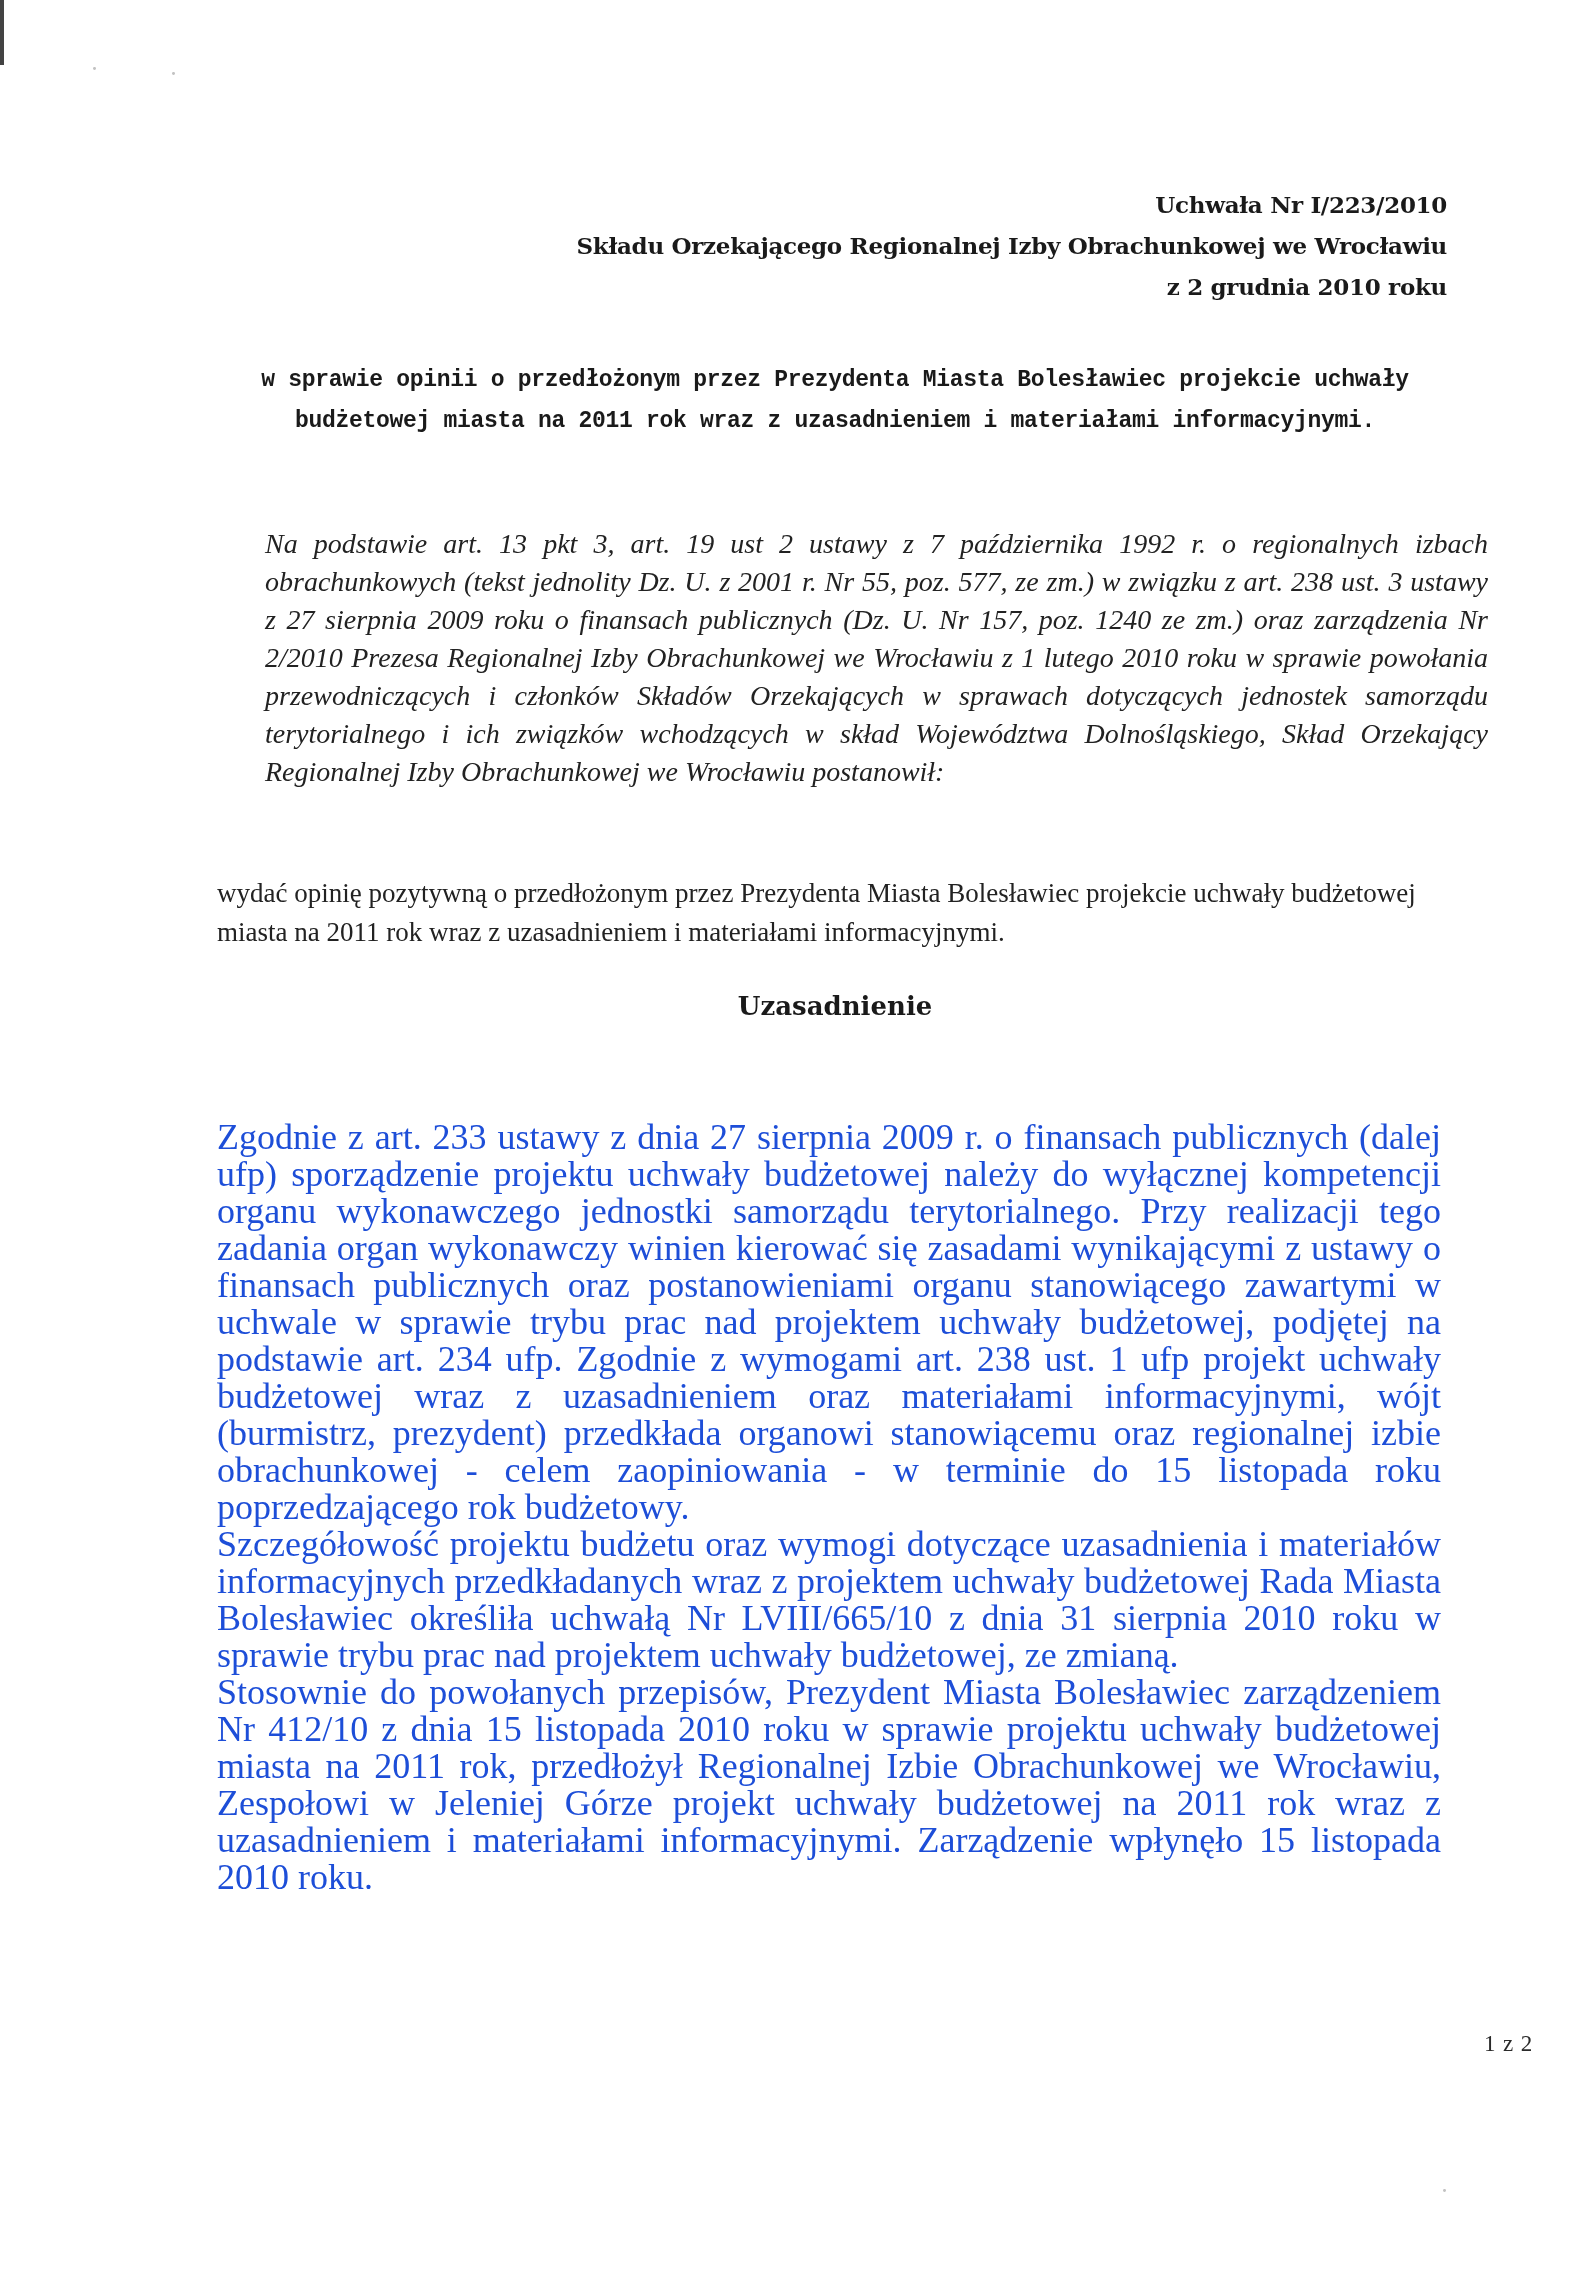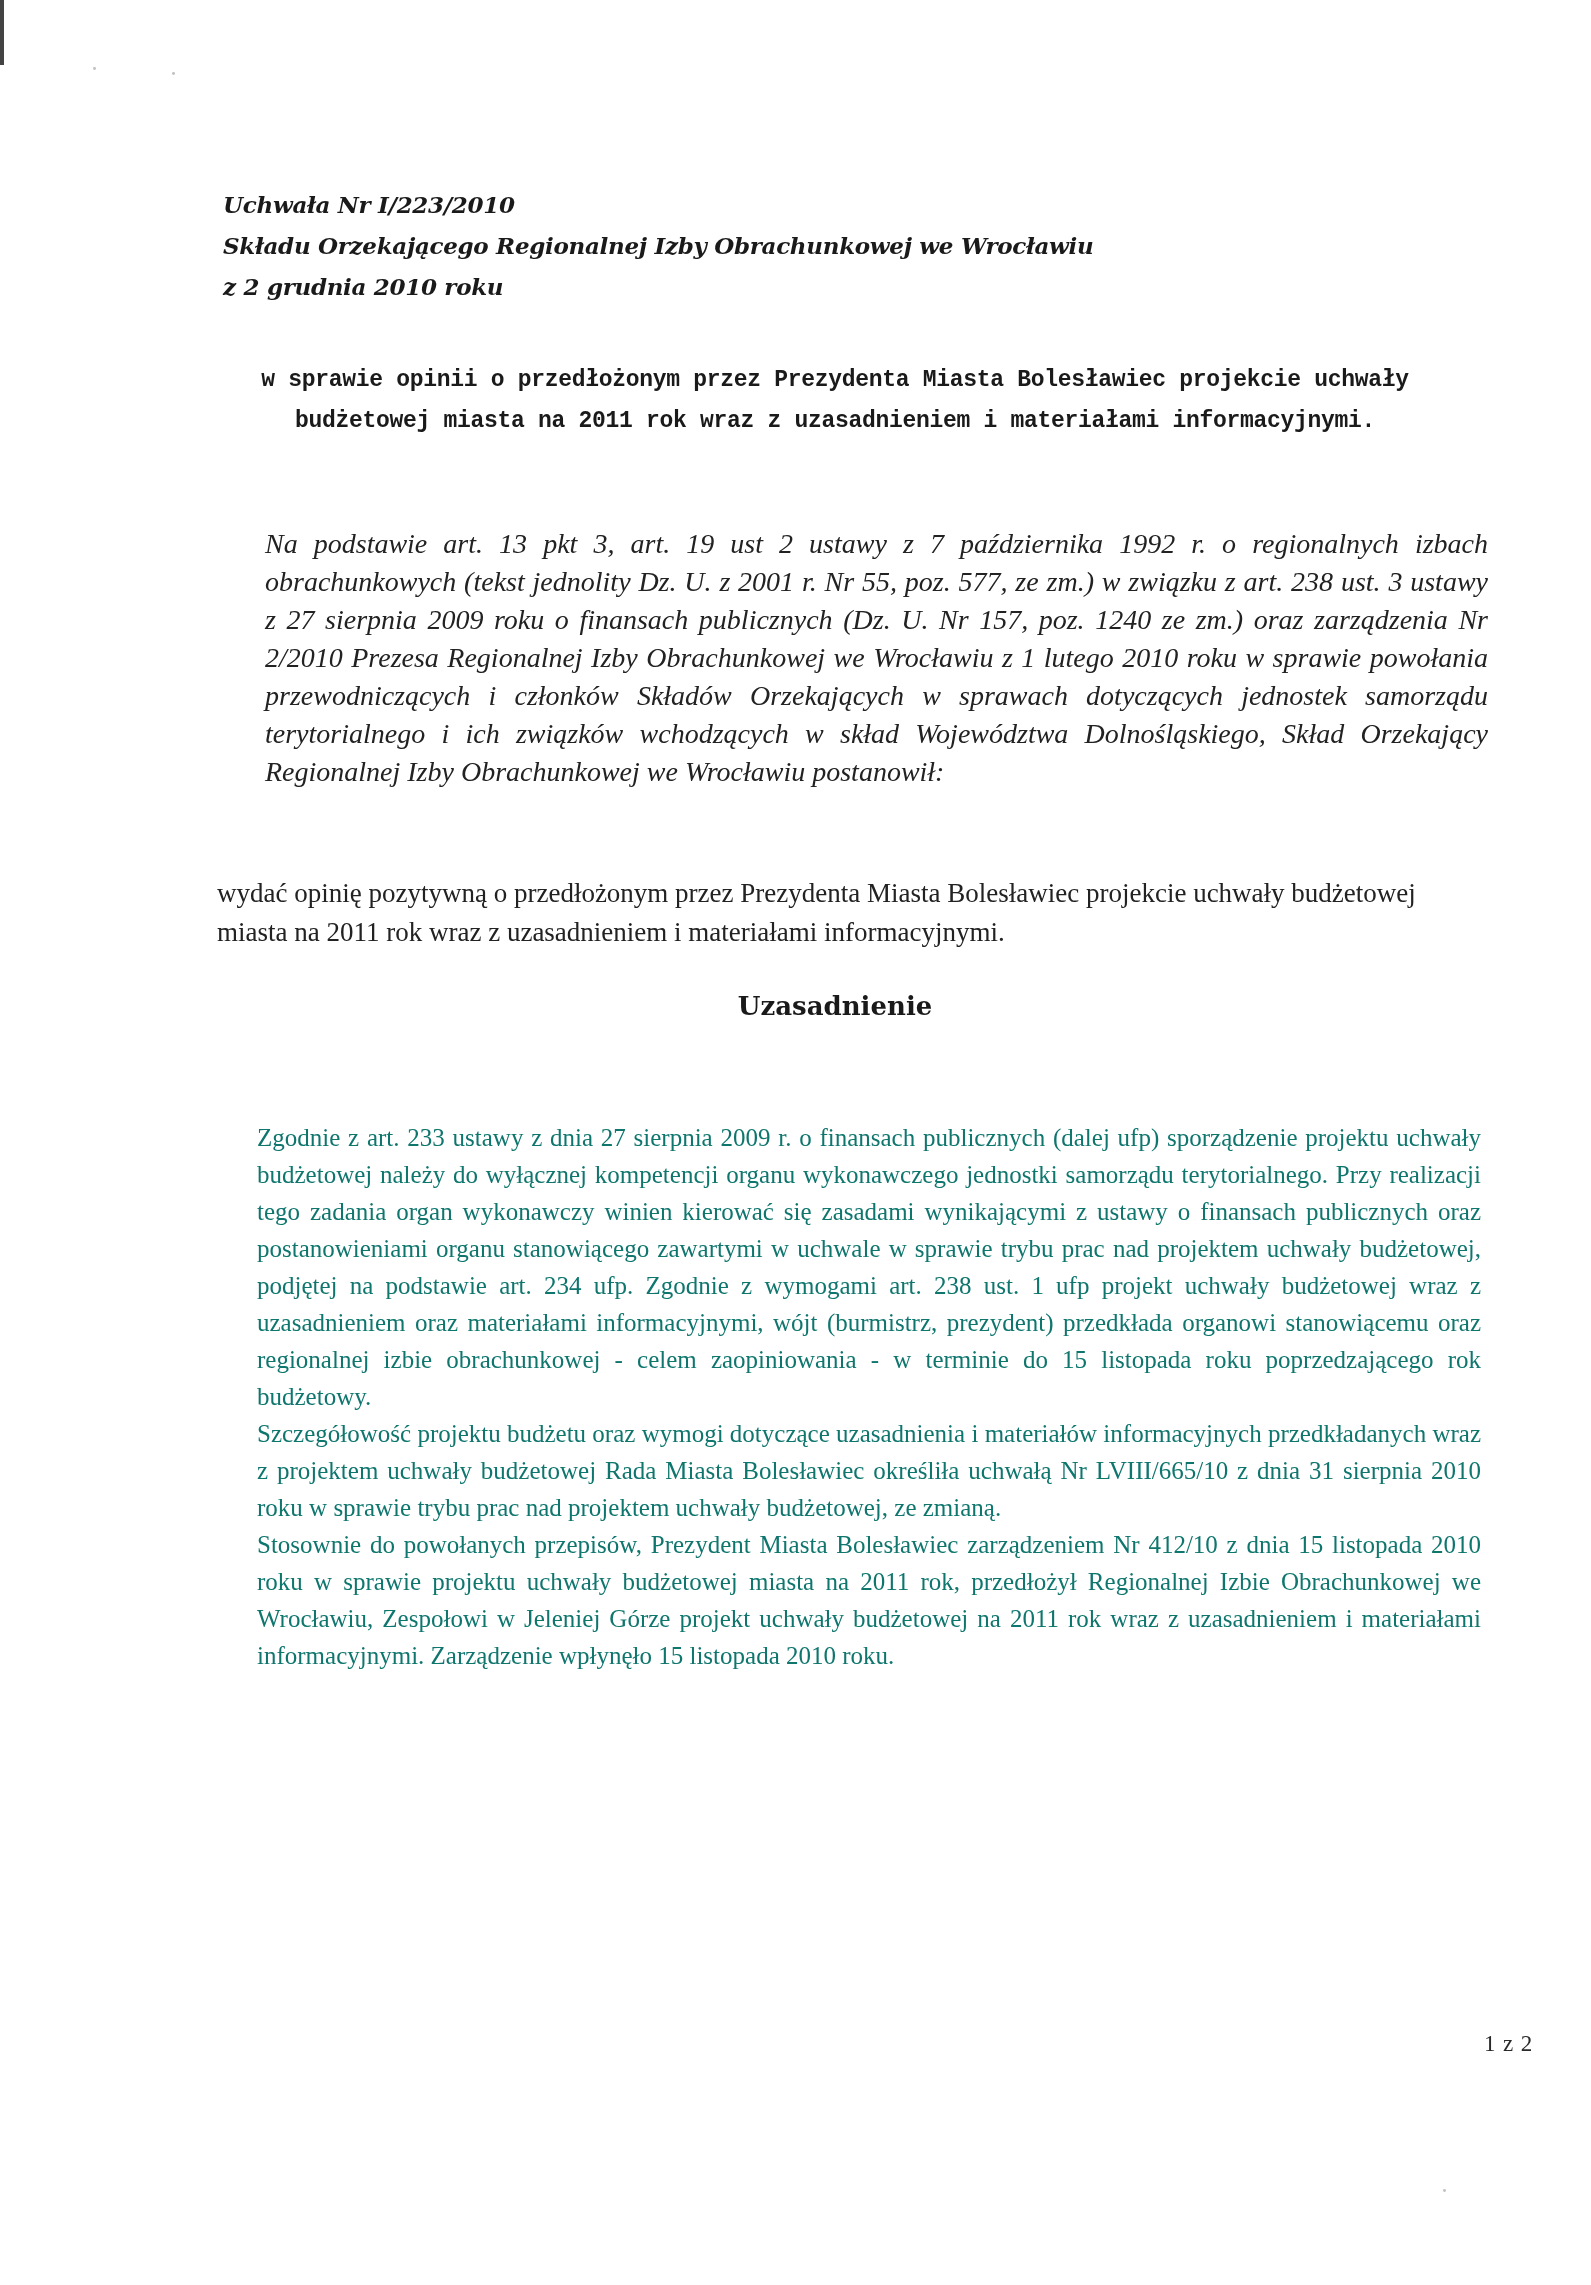--- a/index.html
+++ b/index.html
@@ -26,28 +26,27 @@
       left: 0; top: 0;
       width: 3.7px; height: 65px;
       background: #222;
       opacity: 0.85;
     }
     .header-block {
       position: absolute;
       left: 223px;
       top: 184px;
       width: 1224px;
-      text-align: left;
+      text-align: right;
       font-family: "DejaVu Serif", serif;
       font-weight: bold;
       font-size: 23px;
       line-height: 41px;
       letter-spacing: -0.3px;
       color: #1a1a1a;
-      font-style: italic;
     }
     .subject-block {
       position: absolute;
       left: 223px;
       top: 360px;
       width: 1224px;
       text-align: center;
       font-family: Liberation Mono, monospace;
       font-weight: bold;
       font-size: 23px;
@@ -89,25 +88,24 @@
       font-size: 26px;
       line-height: 37px;
       color: #1a1a1a;
     }
     .justification {
       position: absolute;
       left: 217px;
       top: 1119px;
       width: 1224px;
       font-family: "Liberation Serif", serif;
-      font-size: 25px;
+      font-size: 36px;
       line-height: 37px;
       text-align: justify;
-      color: #0f766e;
-      margin-left: 40px;
+      color: #1d4ed8;
     }
     .justification p {
       margin: 0;
     }
     .page-number {
       position: absolute;
       left: 1484px;
       top: 2031px;
       font-family: "Liberation Serif", serif;
       font-size: 23px;

